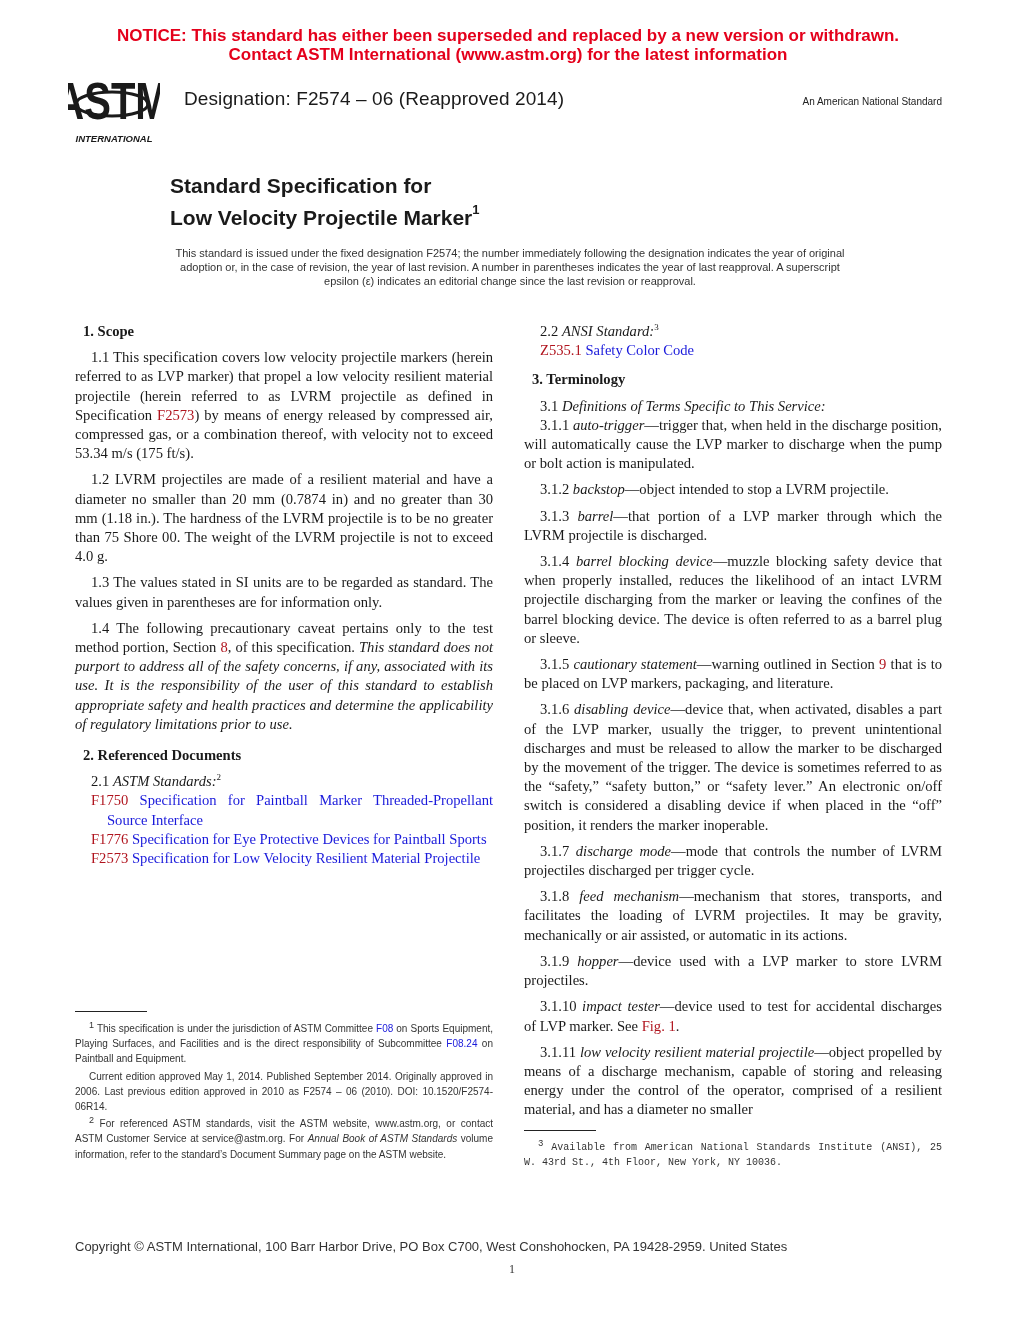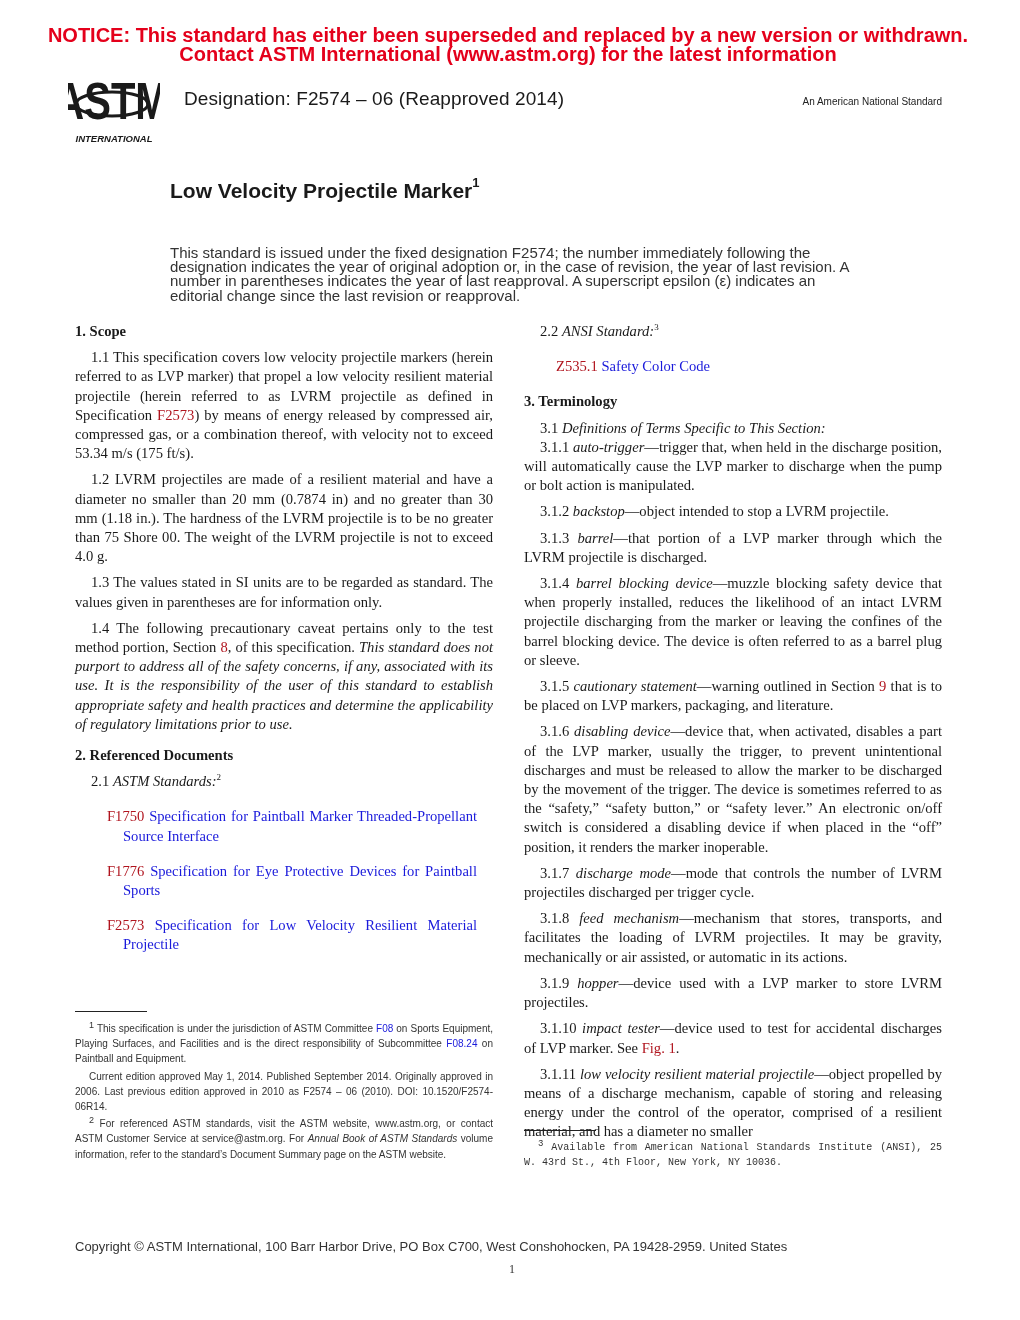--- a/index.html
+++ b/index.html
@@ -1,35 +1,35 @@
 <!DOCTYPE html>
 <html><head>
 <meta charset="utf-8">
 <style>
   html, body { margin: 0; padding: 0; background: #ffffff; }
   body { width: 1020px; height: 1320px; position: relative; overflow: hidden; color: #1a1a1a; }
   .sans { font-family: "Liberation Sans", "DejaVu Sans", sans-serif; }
   .serif { font-family: "Liberation Serif", "DejaVu Serif", serif; }
 
-  .notice { position: absolute; top: 26px; left: 0; width: 1016px; text-align: center; color: #e4001b; font-weight: bold; font-size: 20px; line-height: 19px; }
+  .notice { position: absolute; top: 26px; left: 0; width: 1016px; text-align: center; color: #e4001b; font-weight: bold; font-size: 17px; line-height: 19px; }
   .logo { position: absolute; left: 68px; top: 72px; width: 92px; height: 72px; }
   .designation { position: absolute; left: 184px; top: 88px; font-size: 19px; color: #1a1a1a; letter-spacing: 0.1px; }
   .ans { position: absolute; right: 78px; top: 96px; font-size: 10px; color: #222; }
 
   .title { position: absolute; left: 170px; top: 172px; font-size: 21px; font-weight: bold; line-height: 27px; color: #1a1a1a; }
   .title sup { font-size: 13px; position: relative; top: -3px; }
-  .issue { position: absolute; left: 170px; top: 246px; width: 680px; font-size: 15px; line-height: 14.2px; color: #333; text-align: left; }
+  .issue { position: absolute; left: 170px; top: 246px; width: 680px; font-size: 11px; line-height: 14.2px; color: #333; text-align: center; }
 
   .col { position: absolute; font-size: 14.6px; line-height: 19.2px; color: #1a1a1a; text-align: justify; }
   .col-left { left: 75px; top: 322px; width: 418px; }
   .col-right { left: 524px; top: 322px; width: 418px; }
-  .h { font-weight: bold; margin: 0 0 7px 0; }
+  .h { font-weight: bold; margin: 0 0 7px 8px; }
   .p { margin: 0 0 7px 0; text-indent: 16px; }
   .p.tight { margin-bottom: 0; }
-  .ref { padding-left: 32px; text-indent: -16px; margin: 16px; text-align: justify; }
+  .ref { padding-left: 32px; text-indent: -16px; margin: 0; text-align: justify; }
   .red { color: #b0141e; }
   .blue { color: #1a1adb; }
   i, .it { font-style: italic; }
   sup.s { font-size: 9px; vertical-align: super; line-height: 0; }
 
   .fn-rule { position: absolute; height: 1px; background: #222; width: 72px; }
   .fn { position: absolute; font-size: 10px; line-height: 15.2px; color: #333; text-align: justify; }
   .fn p { margin: 0 0 2px 0; text-indent: 14px; }
   .fn-left { left: 75px; top: 1021px; width: 418px; }
   .fn-right { left: 524px; top: 1140px; width: 418px; font-family: Liberation Mono, monospace; }
@@ -50,20 +50,21 @@
     <ellipse cx="44" cy="32" rx="36" ry="12" fill="none" stroke="#1a1a1a" stroke-width="3"></ellipse>
     <text x="44" y="50" text-anchor="middle" font-family="Liberation Sans, sans-serif" font-weight="bold" font-size="40" fill="#1a1a1a" transform="scale(1,1.3) translate(0,-14)">ASTM</text>
     <text x="46" y="70" text-anchor="middle" font-family="Liberation Sans, sans-serif" font-weight="bold" font-style="italic" font-size="9.5" fill="#1a1a1a">INTERNATIONAL</text>
   </svg>
 </div>
 
 <div class="designation sans">Designation: F2574 – 06 (Reapproved 2014)</div>
 <div class="ans sans">An American National Standard</div>
 
 <div class="title sans">
+  <div>Standard Specification for</div>
   <div><span>Low Velocity Projectile Marker</span><sup>1</sup></div>
 </div>
 
 <div class="issue sans">This standard is issued under the fixed designation F2574; the number immediately following the designation indicates the year of original adoption or, in the case of revision, the year of last revision. A number in parentheses indicates the year of last reapproval. A superscript epsilon (ε) indicates an editorial change since the last revision or reapproval.</div>
 
 <div class="col col-left serif">
   <div class="h">1.  Scope</div>
   <p class="p"><span>1.1  This specification covers low velocity projectile markers (herein referred to as LVP marker) that propel a low velocity resilient material projectile (herein referred to as LVRM projectile as defined in Specification </span><a class="red">F2573</a><span>) by means of energy released by compressed air, compressed gas, or a combination thereof, with velocity not to exceed 53.34 m/s (175 ft/s).</span></p>
   <p class="p">1.2 LVRM projectiles are made of a resilient material and have a diameter no smaller than 20 mm (0.7874 in) and no greater than 30 mm (1.18 in.). The hardness of the LVRM projectile is to be no greater than 75 Shore 00. The weight of the LVRM projectile is not to exceed 4.0 g.</p>
   <p class="p">1.3 The values stated in SI units are to be regarded as standard. The values given in parentheses are for information only.</p>
@@ -85,21 +86,21 @@
   <p><sup class="s">2</sup><span> For referenced ASTM standards, visit the ASTM website, www.astm.org, or contact ASTM Customer Service at service@astm.org. For </span><i>Annual Book of ASTM Standards</i><span> volume information, refer to the standard’s Document Summary page on the ASTM website.</span></p>
 </div>
 
 <div class="col col-right serif">
   <p class="p tight"><span>2.2 </span><i>ANSI Standard:</i><sup class="s">3</sup></p>
   <div id="ansi-refs" style="margin-bottom:10px">
       <p class="ref"><a class="red">Z535.1</a> <a class="blue">Safety Color Code</a></p>
     </div>
 
   <div class="h">3.  Terminology</div>
-  <p class="p tight"><span>3.1 </span><i>Definitions of Terms Specific to This Section:</i></p>
+  <p class="p tight"><span>3.1 </span><i>Definitions of Terms Specific to This Service:</i></p>
   <div id="terms">
       <p class="p" style="margin-bottom: 7px;"><span>3.1.1 </span><i>auto-trigger</i><span>—trigger that, when held in the discharge position, will automatically cause the LVP marker to discharge when the pump or bolt action is manipulated.</span></p>
       <p class="p"><span>3.1.2 </span><i>backstop</i><span>—object intended to stop a LVRM projectile.</span></p>
       <p class="p"><span>3.1.3 </span><i>barrel</i><span>—that portion of a LVP marker through which the LVRM projectile is discharged.</span></p>
       <p class="p"><span>3.1.4 </span><i>barrel blocking device</i><span>—muzzle blocking safety device that when properly installed, reduces the likelihood of an intact LVRM projectile discharging from the marker or leaving the confines of the barrel blocking device. The device is often referred to as a barrel plug or sleeve.</span></p>
       <p class="p"><span>3.1.5 </span><i>cautionary statement</i><span>—warning outlined in Section </span><a class="red">9</a><span> that is to be placed on LVP markers, packaging, and literature.</span></p>
       <p class="p"><span>3.1.6 </span><i>disabling device</i><span>—device that, when activated, disables a part of the LVP marker, usually the trigger, to prevent unintentional discharges and must be released to allow the marker to be discharged by the movement of the trigger. The device is sometimes referred to as the “safety,” “safety button,” or “safety lever.” An electronic on/off switch is considered a disabling device if when placed in the “off” position, it renders the marker inoperable.</span></p>
       <p class="p"><span>3.1.7 </span><i>discharge mode</i><span>—mode that controls the number of LVRM projectiles discharged per trigger cycle.</span></p>
       <p class="p"><span>3.1.8 </span><i>feed mechanism</i><span>—mechanism that stores, transports, and facilitates the loading of LVRM projectiles. It may be gravity, mechanically or air assisted, or automatic in its actions.</span></p>
       <p class="p"><span>3.1.9 </span><i>hopper</i><span>—device used with a LVP marker to store LVRM projectiles.</span></p>

